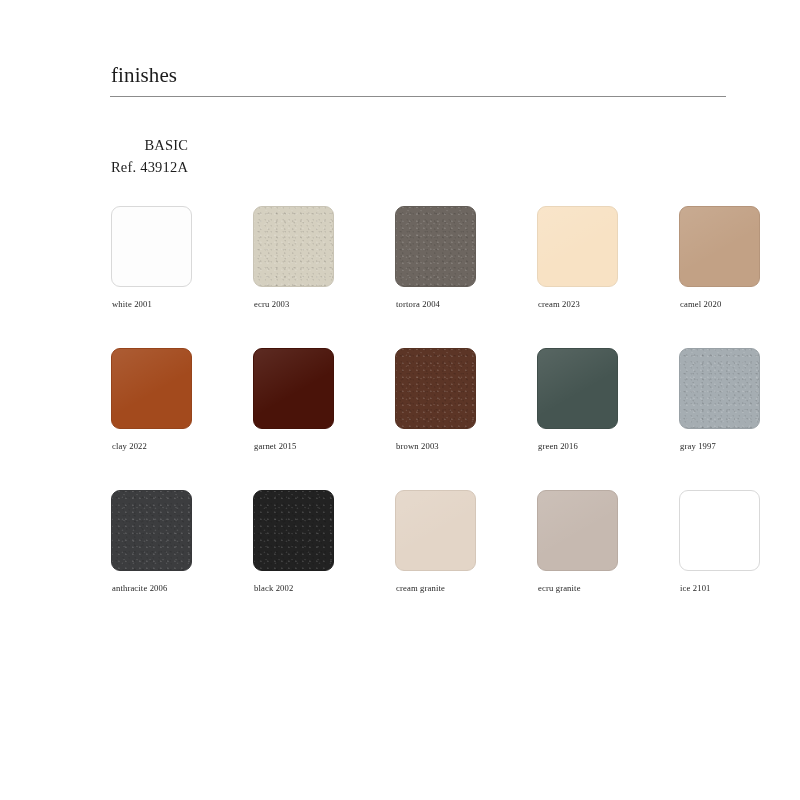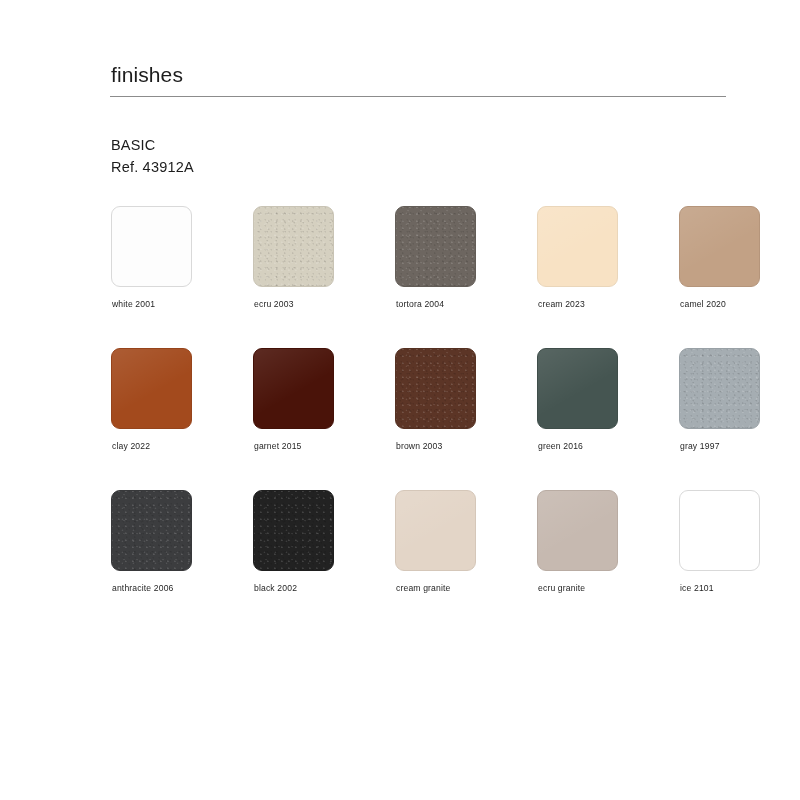--- a/index.html
+++ b/index.html
@@ -15,20 +15,21 @@
     color: #1a1a1a;
     overflow: hidden;
     position: relative;
   }
 
   .page {
     position: absolute;
     left: 0; top: 0;
     width: 800px;
     height: 576px;
+    font-family: Liberation Serif, serif;
   }
 
   
   .header {
     position: absolute;
     left: 110px;
     top: 62px;
     width: 616px;
   }
   .page-title {
@@ -44,20 +45,21 @@
     width: 616px;
     height: 1px;
     background: #8c8c8c;
   }
 
   
   .family {
     position: absolute;
     left: 111px;
     top: 134px;
+    text-align: right;
   }
   .family-name,
   .family-ref {
     font-size: 14.5px;
     font-weight: 400;
     color: #1c1c1c;
     line-height: 22px;
     letter-spacing: 0.2px;
     white-space: nowrap;
   }

